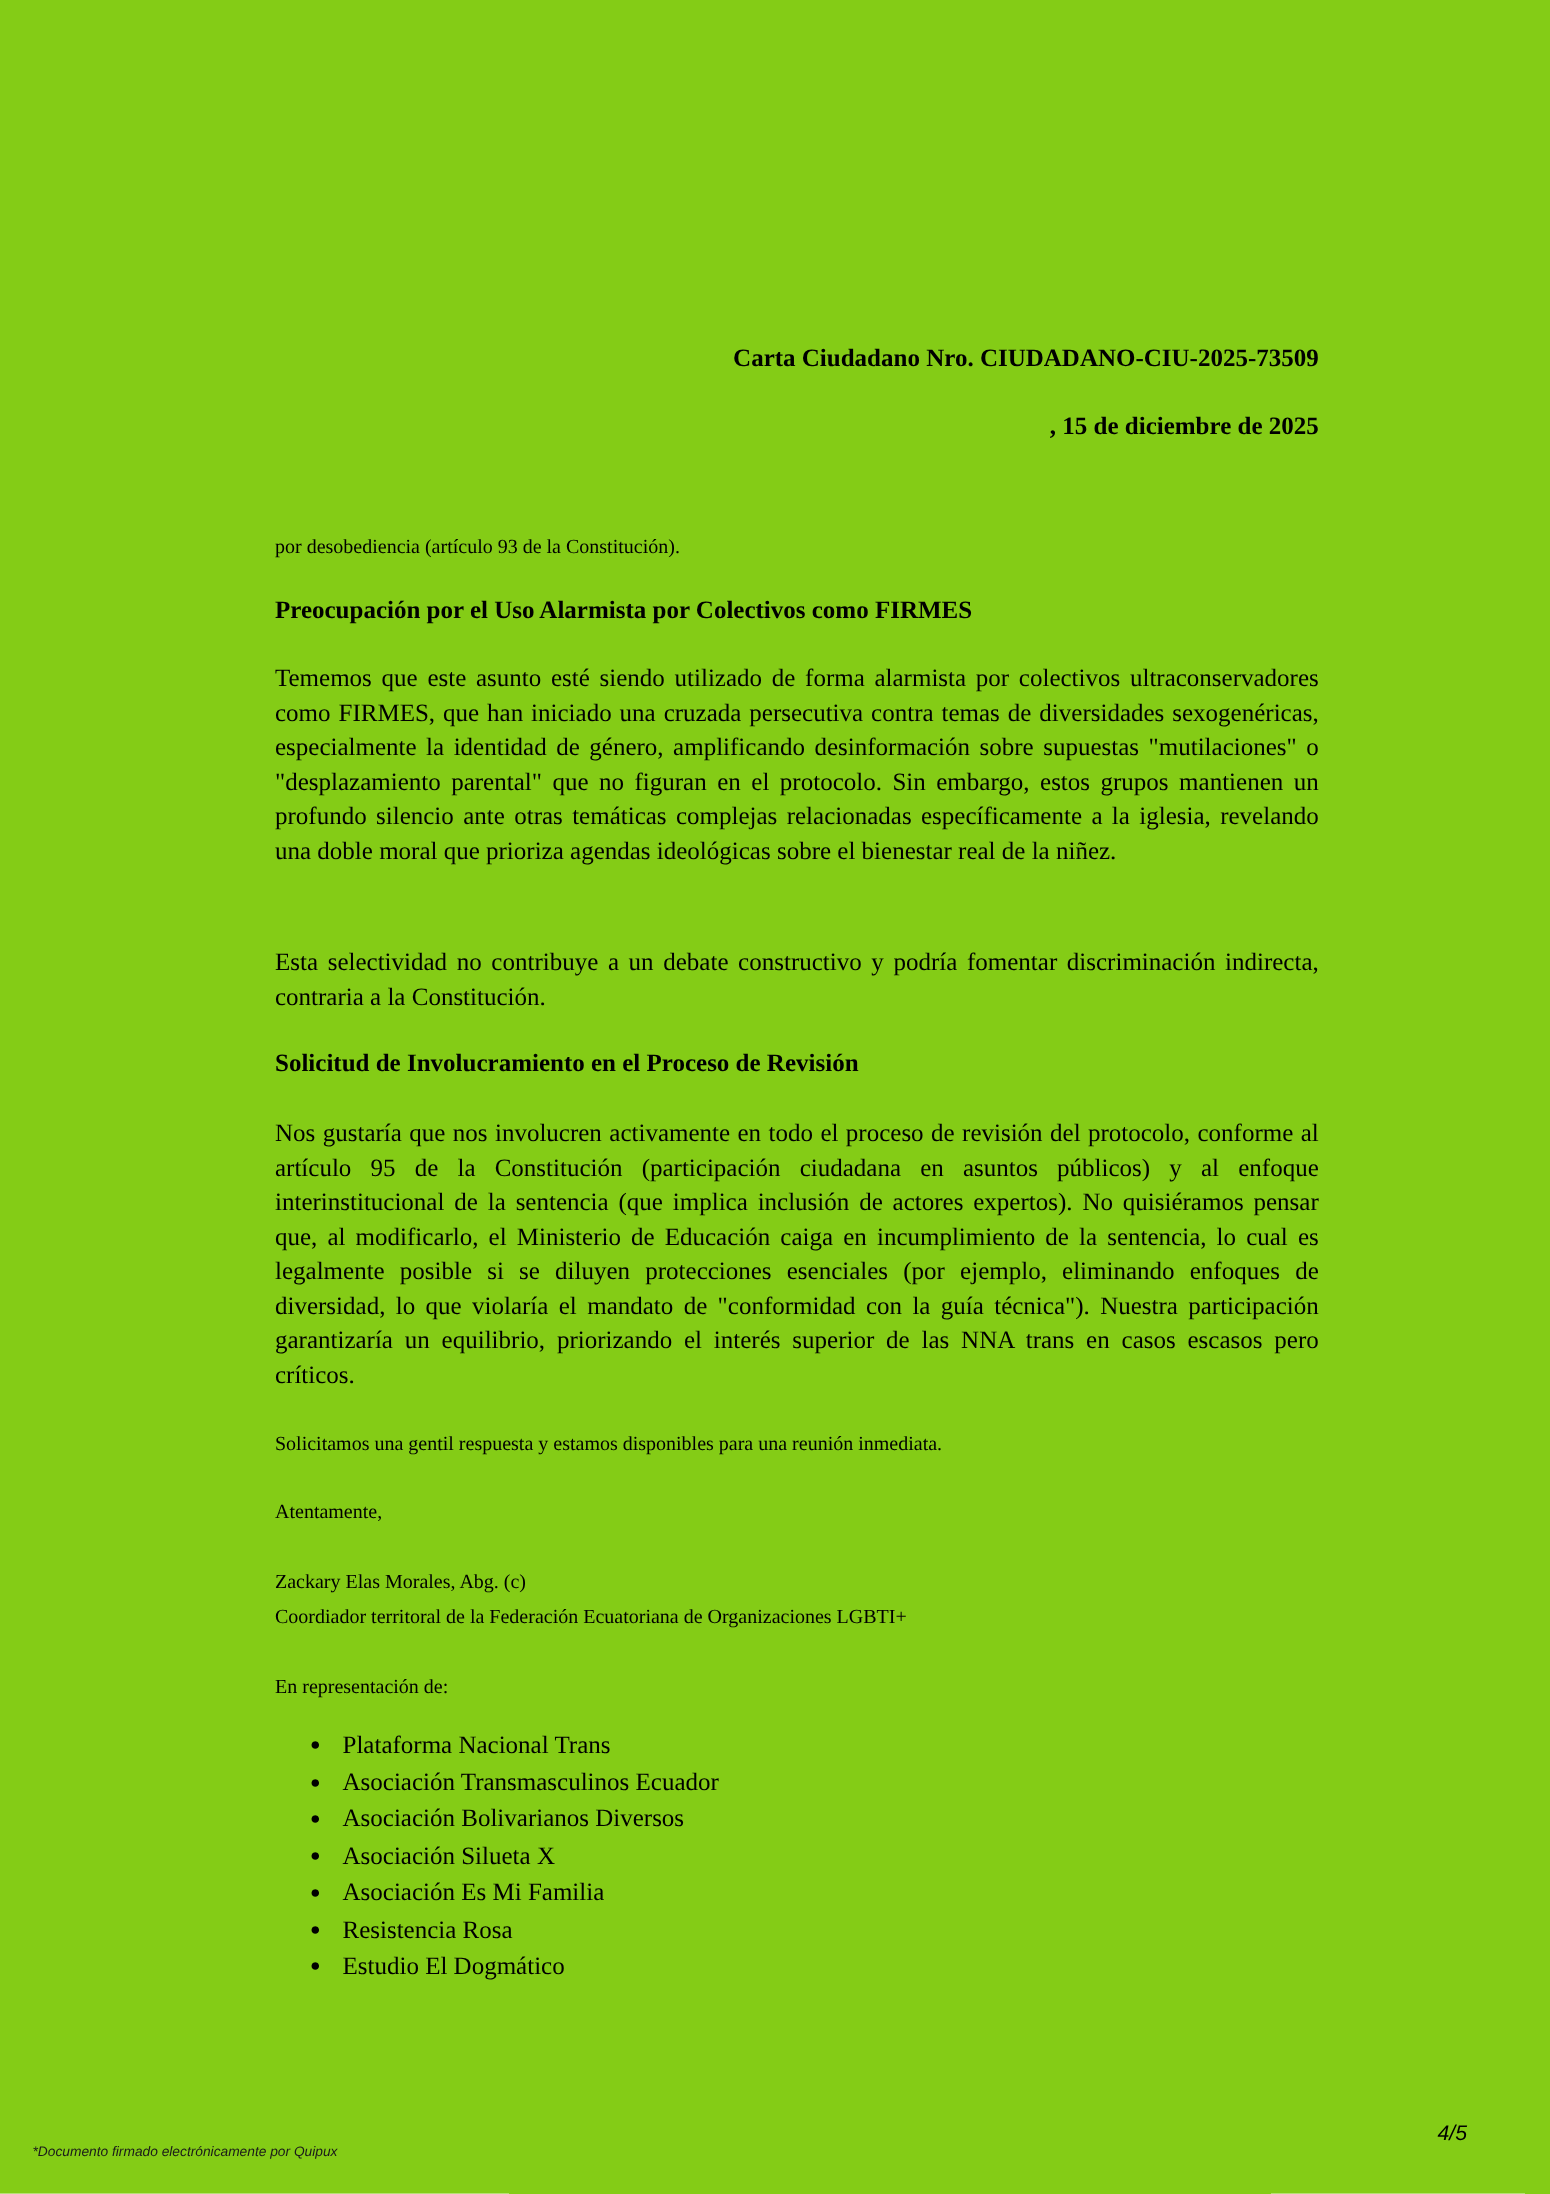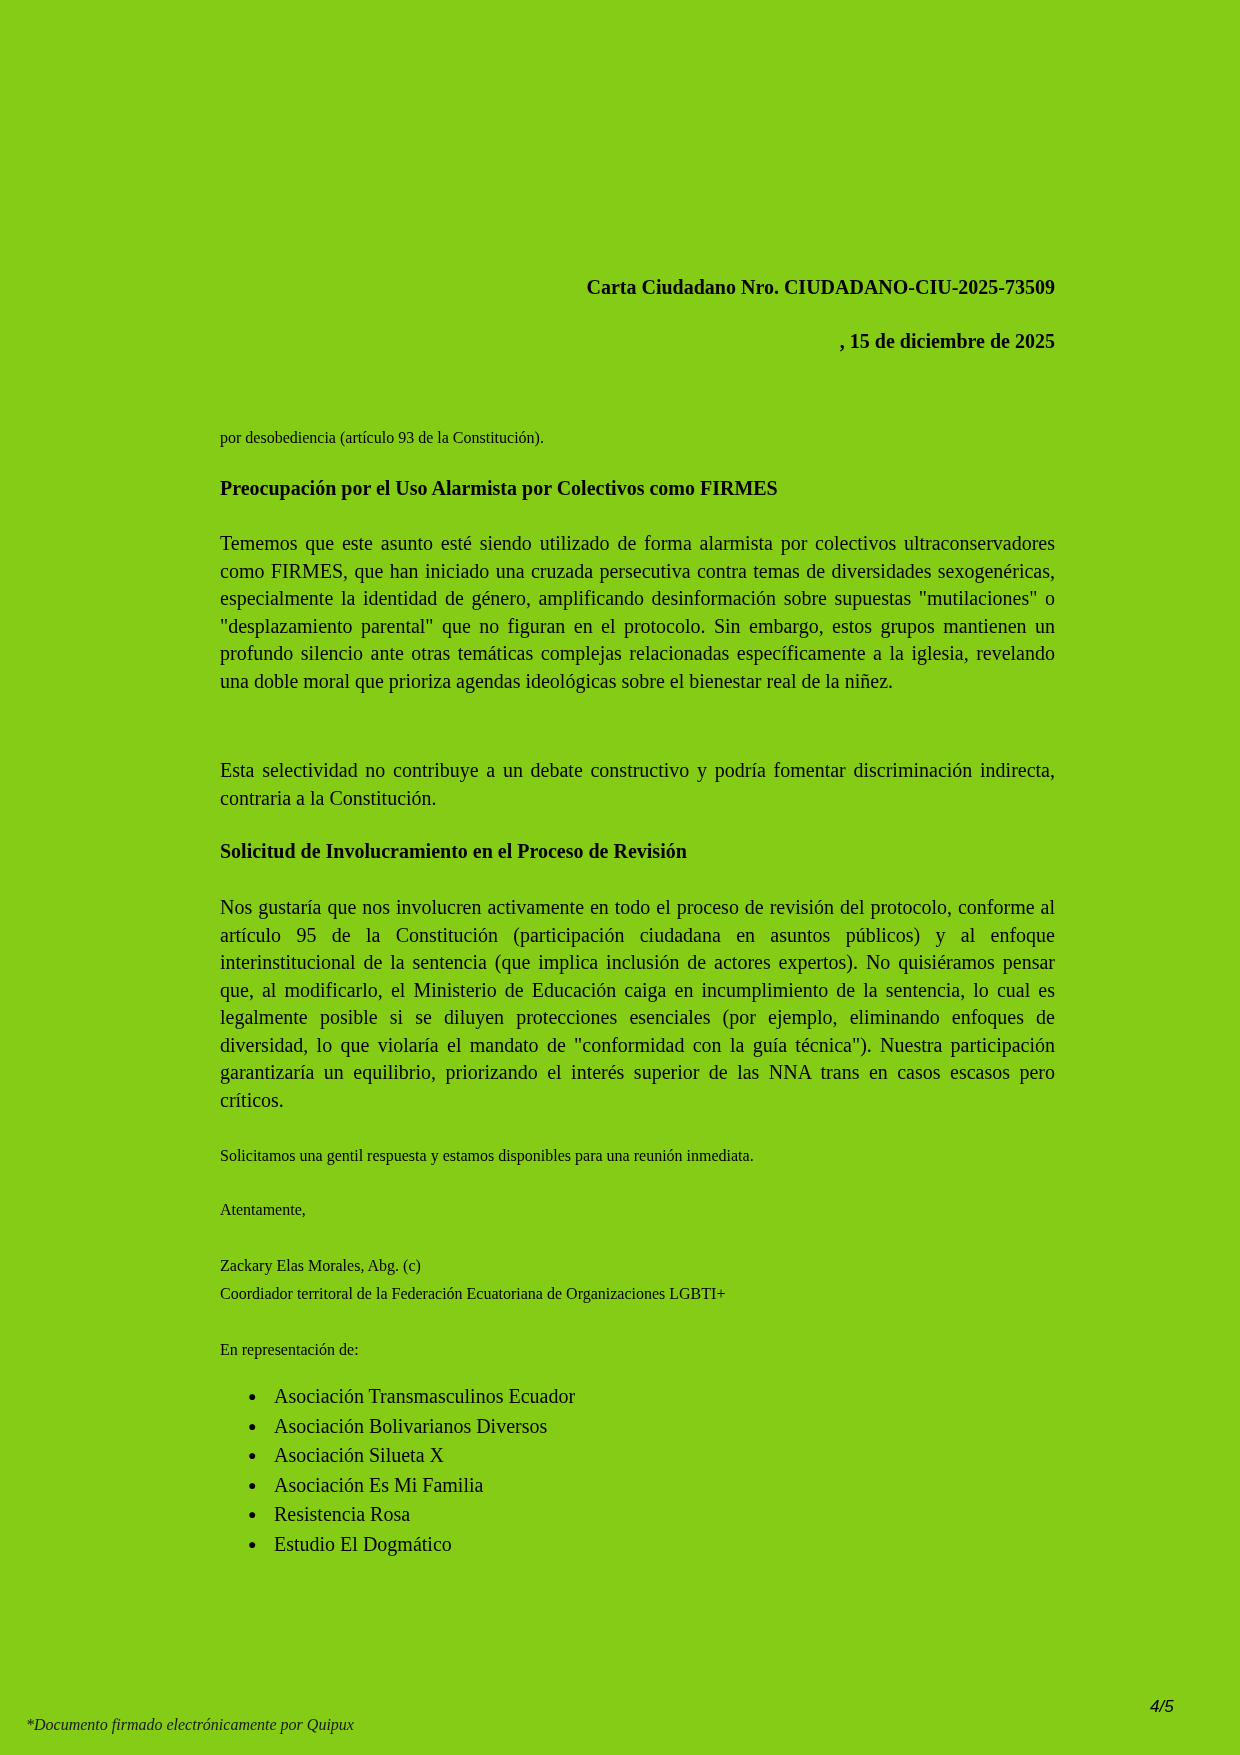--- a/index.html
+++ b/index.html
@@ -57,23 +57,23 @@
     left:28px;
     top:0;
     font-size:14px;
     line-height:29.5px;
   }
   .bullet::before{content:"\25CF";}
   .footer-note{
     position:absolute;
     left:26px;
     top:1716px;
-    font-family:Liberation Serif, serif;
+    font-family:Liberation Sans, sans-serif;
     font-style:italic;
-    font-size:16px;
+    font-size:11px;
     color:#1a1a1a;
   }
   .page-num{
     position:absolute;
     left:1150px;
     top:1697px;
     font-family:"Liberation Sans","DejaVu Sans",sans-serif;
     font-style:italic;
     font-size:17px;
     color:#000;
@@ -108,20 +108,24 @@
     <div class="abs single" style="top:1252px;">
       <div>Zackary Elas Morales, Abg. (c)</div>
       <div>Coordiador territoral de la Federación Ecuatoriana de Organizaciones LGBTI+</div>
     </div>
 
     <div class="abs single" style="top:1336px;">En representación de:</div>
 
     <ul class="abs org-list" style="top:1382px;">
       <li>
         <span class="bullet"></span>
+        <span>Plataforma Nacional Trans</span>
+      </li>
+      <li>
+        <span class="bullet"></span>
         <span>Asociación Transmasculinos Ecuador</span>
       </li>
       <li>
         <span class="bullet"></span>
         <span>Asociación Bolivarianos Diversos</span>
       </li>
       <li>
         <span class="bullet"></span>
         <span>Asociación Silueta X</span>
       </li>

